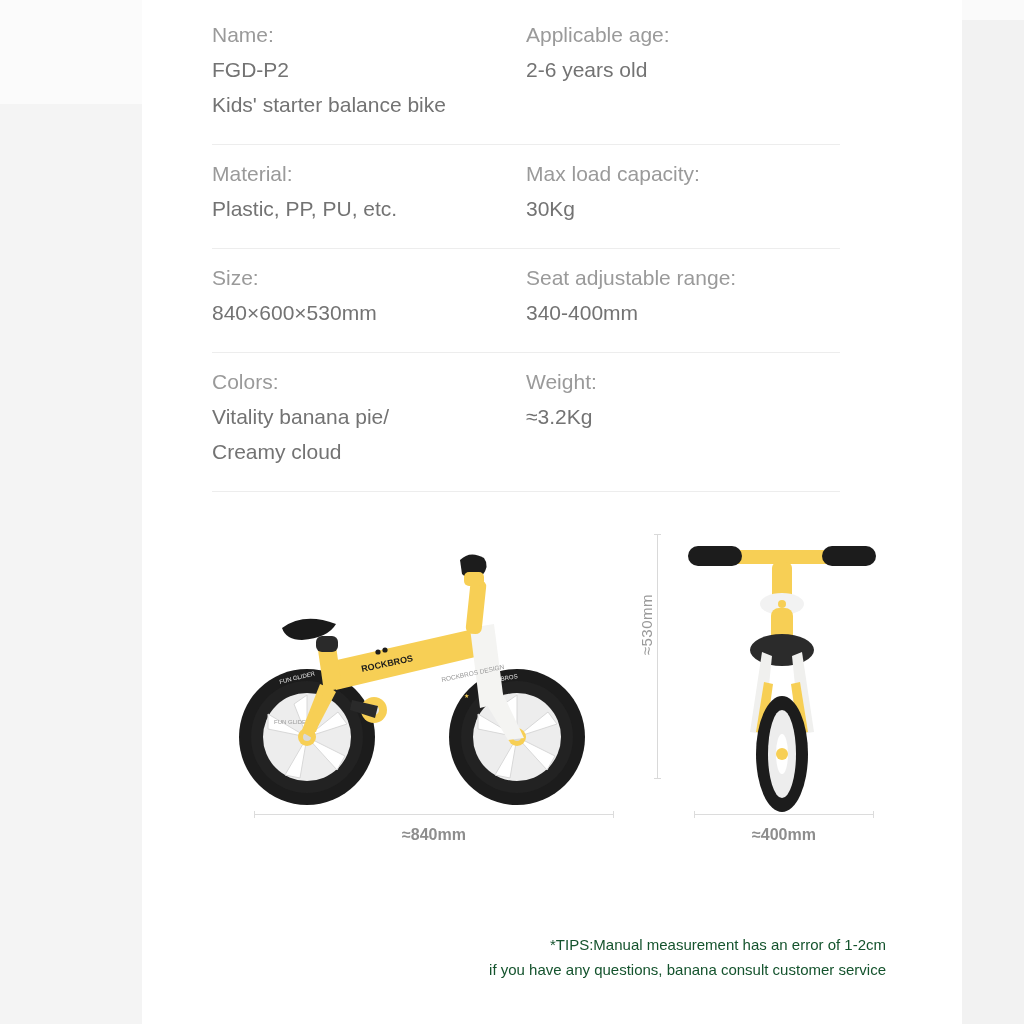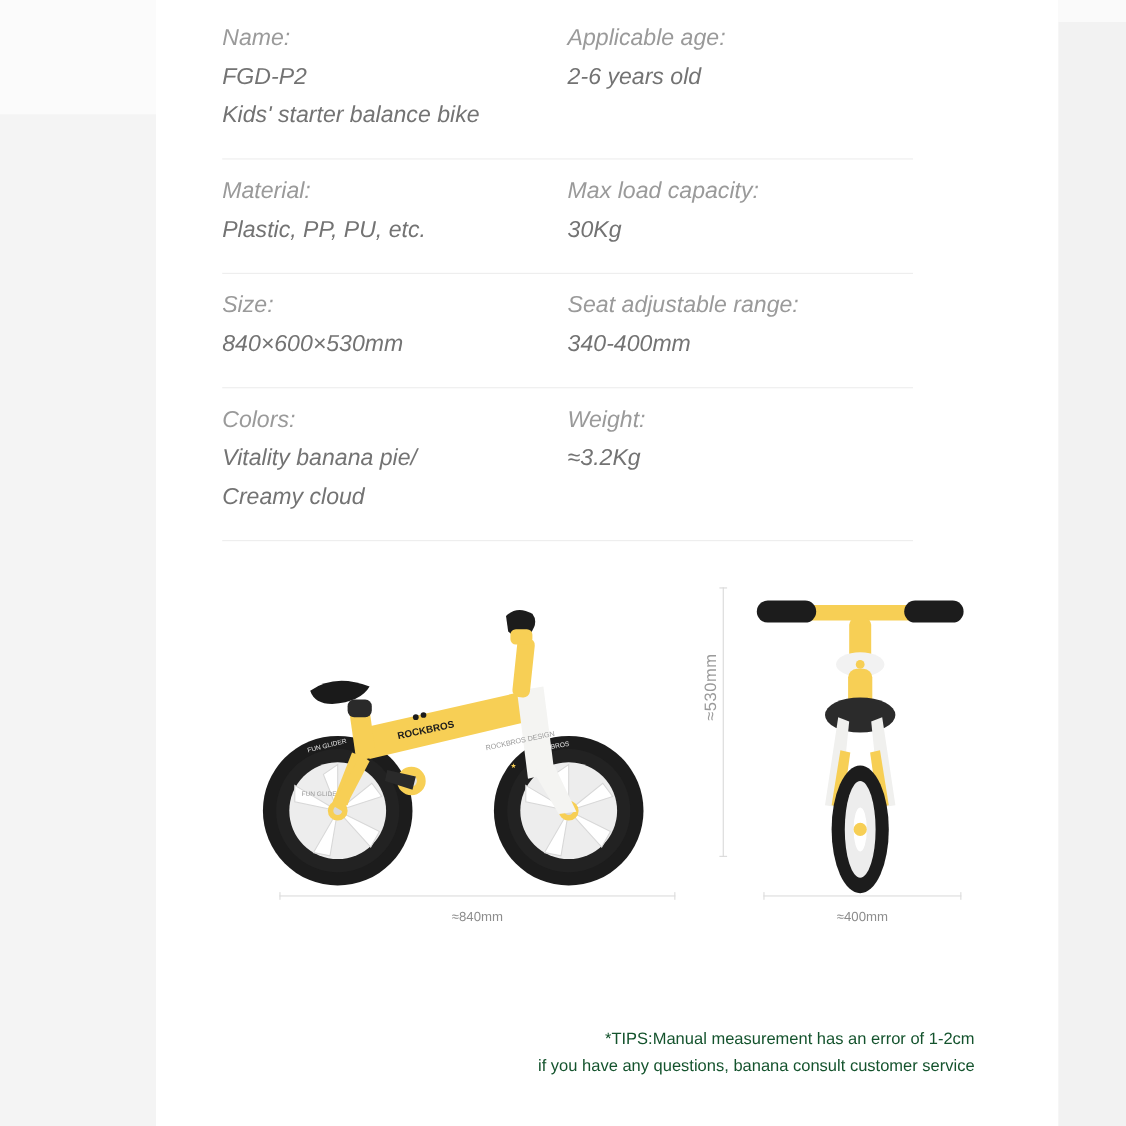--- a/index.html
+++ b/index.html
@@ -53,23 +53,22 @@
   }
   .content {
     position: absolute;
     left: 60px; top: 0;
     width: 684px;
   }
 
   
   .spec-table {
     width: 628px;
-    margin-left: 0;
+    margin-left: 10px;
     padding-top: 6px;
-    font-style: italic;
   }
   .spec-row {
     display: flex;
     border-bottom: 1px solid #ededed;
     padding: 12px 0 22px 0;
   }
   .spec-row:last-child { border-bottom: 1px solid #ededed; }
   .spec-cell {
     width: 50%;
     box-sizing: border-box;
@@ -152,23 +151,24 @@
     width: 1px; height: 7px;
     background: #dcdcdc;
   }
   .dim-h::before { left: 0; }
   .dim-h::after { right: 0; }
   .dim-h.side { left: 52px; width: 360px; }
   .dim-h.front { left: 492px; width: 180px; }
   .dim-h-label {
     position: absolute;
     top: 294px;
-    font-size: 12px;
+    font-size: 16px;
     color: #8d8d8d;
     text-align: center;
+    font-weight: bold;
   }
   .dim-h-label.side { left: 52px; width: 360px; }
   .dim-h-label.front { left: 492px; width: 180px; }
 
   
   .tips {
     margin-top: 40px;
     text-align: right;
     color: #14532d;
     font-size: 15px;

